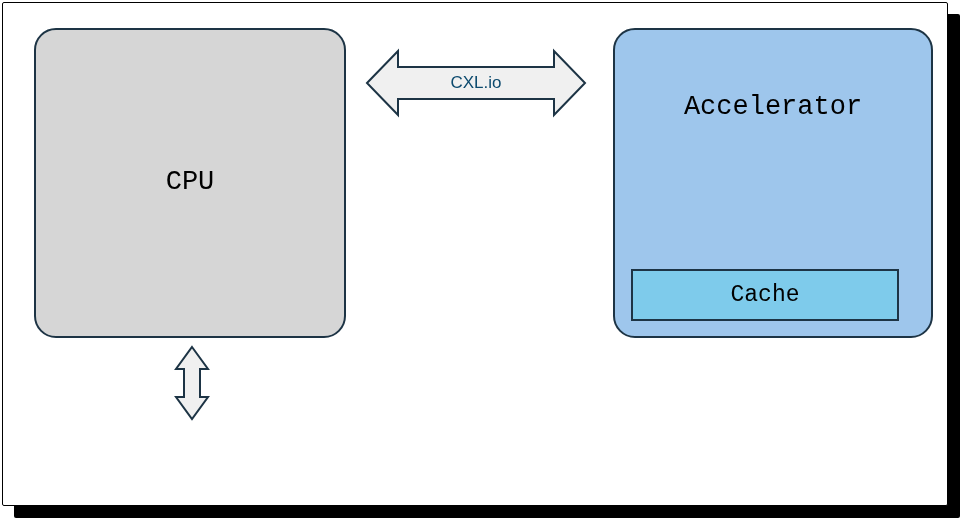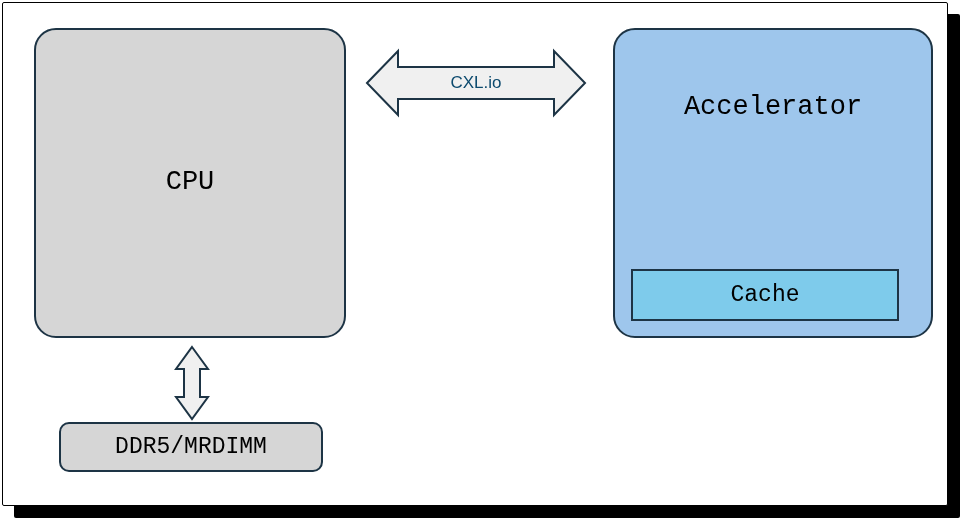--- a/index.html
+++ b/index.html
@@ -148,23 +148,20 @@
   </div>
 
   <div class="node" id="accelerator-box">
     <span id="accelerator-label">Accelerator</span>
   </div>
 
   <div class="node" id="cache-box">
     <span>Cache</span>
   </div>
 
-  <div class="node" id="memory-box">
-    <span>DDR5/MRDIMM</span>
-  </div>
 
   <div class="arrow-group" id="arrow-cxlio">
     <svg width="220" height="68" viewBox="0 0 220 68" xmlns="http://www.w3.org/2000/svg">
       <polygon class="arrow-shape" points="1,34 32,2 32,18 188,18 188,2 219,34 188,66 188,50 32,50 32,66"></polygon>
     </svg>
     <div class="arrow-label">CXL.io</div>
   </div>
 
 
   <div class="arrow-group" id="arrow-memory">

